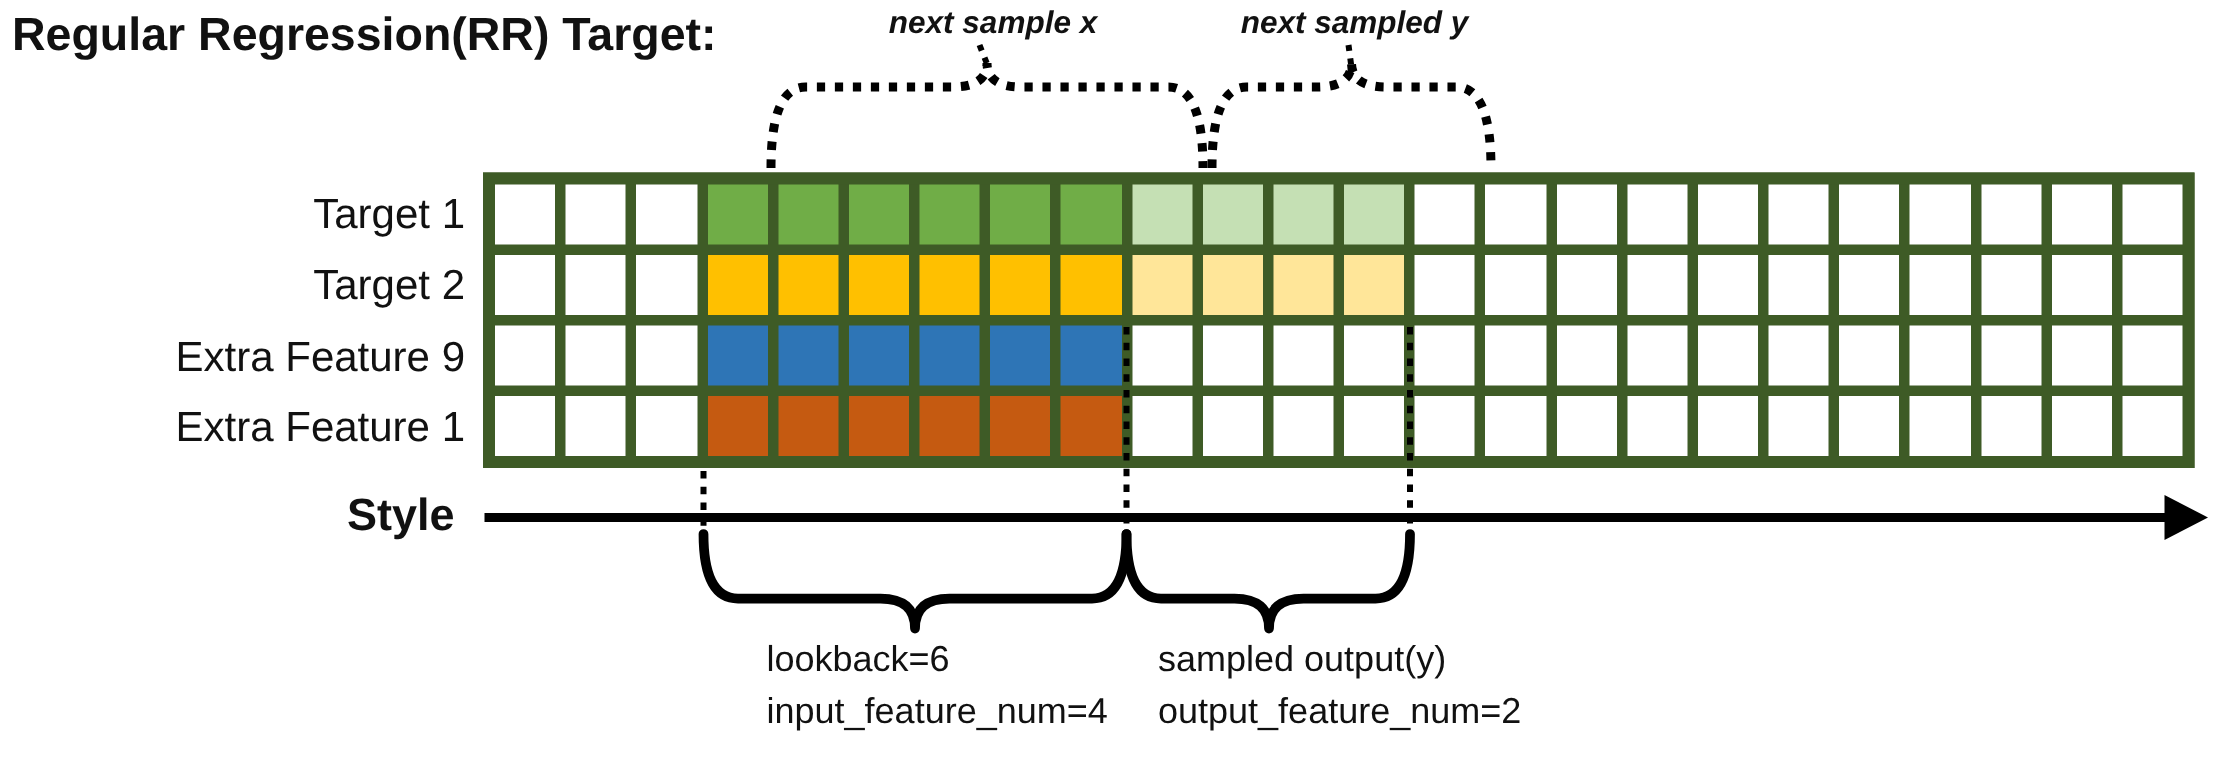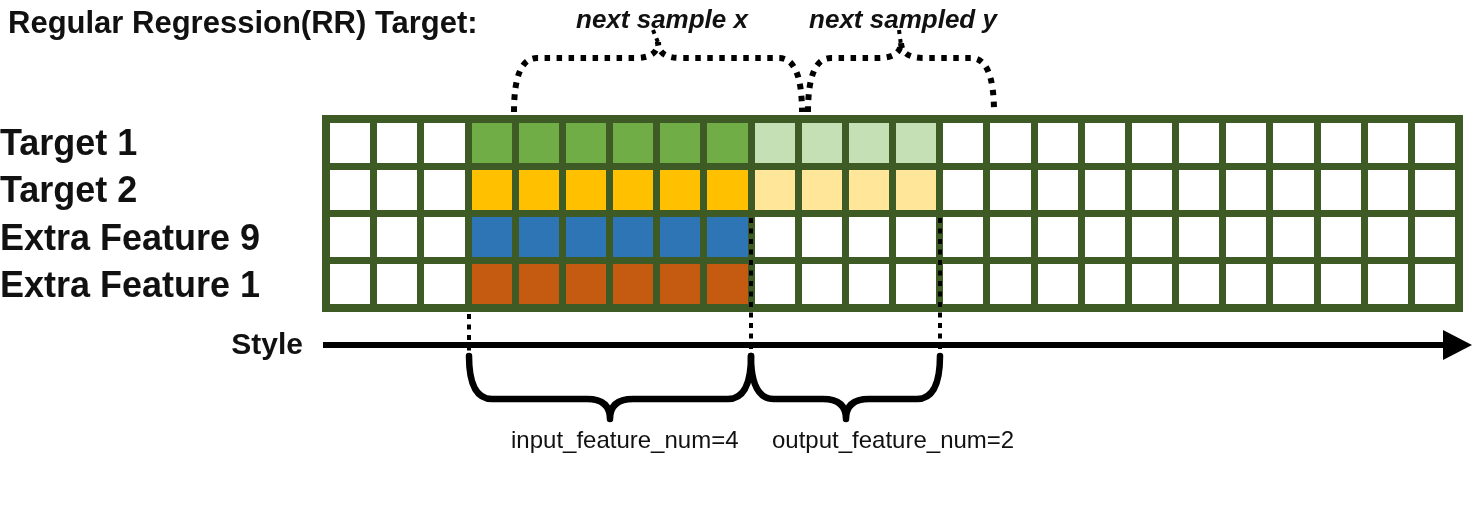--- a/index.html
+++ b/index.html
@@ -7,27 +7,27 @@
     width:1476px;height:516px;position:relative;background:#ffffff;
     font-family:"Liberation Sans","DejaVu Sans",sans-serif;color:#111;
     overflow:hidden;
   }
   .title{
     position:absolute;left:8px;top:5px;font-size:31px;font-weight:bold;
     letter-spacing:0px;white-space:nowrap;
   }
   .next-label{
     position:absolute;top:4px;width:260px;text-align:center;
-    font-size:26px;font-style:italic;font-weight:600;white-space:nowrap;
+    font-size:21px;font-style:italic;font-weight:600;white-space:nowrap;
   }
   #next-x{left:532px;}
   #next-y{left:773px;}
   .row-label{
-    position:absolute;left:0;width:310px;
-    font-size:36px;font-weight:bold;height:32px;line-height:32px;white-space:nowrap;
+    position:absolute;left:0;width:310px;text-align:right;
+    font-size:28px;font-weight:normal;height:32px;line-height:32px;white-space:nowrap;
   }
   #sample-grid{
     position:absolute;left:322px;top:115px;width:1141px;height:197px;
     box-sizing:border-box;border:8px solid #3E5B26;background:#3E5B26;
     display:grid;grid-template-columns:repeat(24,1fr);
     grid-template-rows:repeat(4,1fr);gap:7px;
   }
   .cell{background:#fff;}
   .time-label{
     position:absolute;left:0;top:327px;width:303px;text-align:right;
@@ -170,17 +170,19 @@
 
   <line x1="323" y1="345" x2="1446" y2="345" stroke="#000" stroke-width="6"></line>
   <polygon points="1443,330 1472,345 1443,360" fill="#000"></polygon>
 
   <path d="M 469,356 Q 469,399 492,399 L 587,399 Q 610,399 610,419 Q 610,399 633,399 L 728,399 Q 751,399 751,356" stroke="#000" stroke-width="6.5" fill="none" stroke-linecap="round" stroke-linejoin="round"></path>
 
   <path d="M 751,356 Q 751,399 774,399 L 823,399 Q 846,399 846,419 Q 846,399 869,399 L 917,399 Q 940,399 940,356" stroke="#000" stroke-width="6.5" fill="none" stroke-linecap="round" stroke-linejoin="round"></path>
 </svg>
 
 <div class="note-block" id="input-note">
+  <div>lookback=6</div>
   <div>input_feature_num=4</div>
 </div>
 <div class="note-block" id="output-note">
+  <div>sampled output(y)</div>
   <div>output_feature_num=2</div>
 </div>
 
 </body></html>

